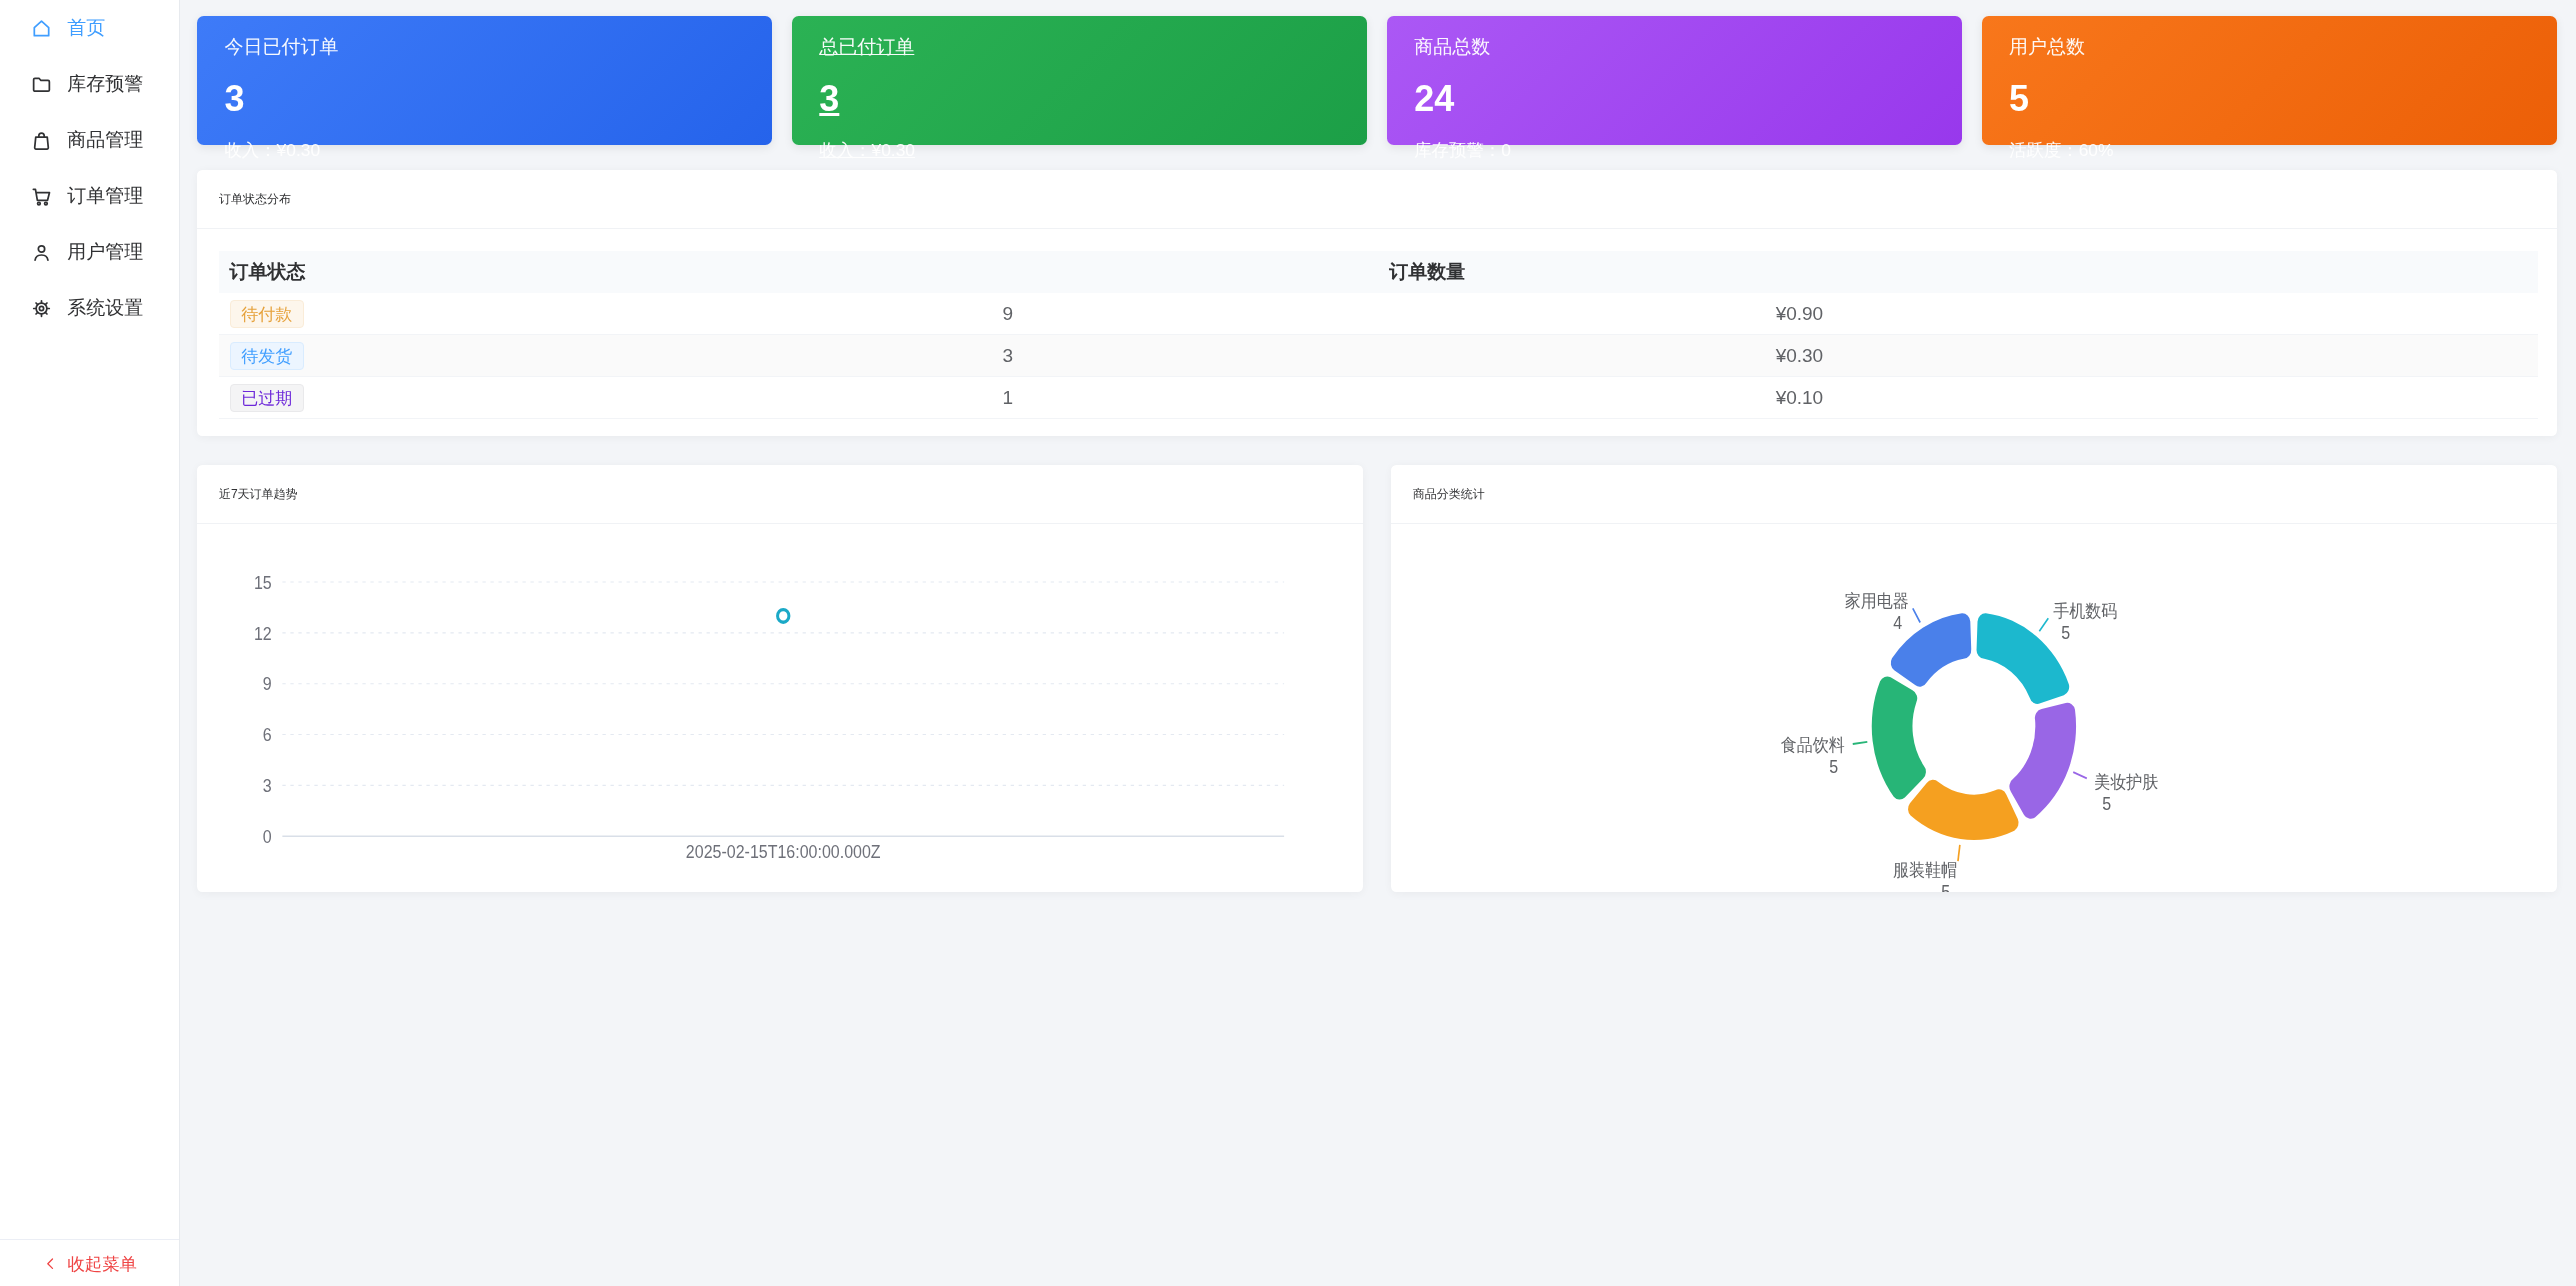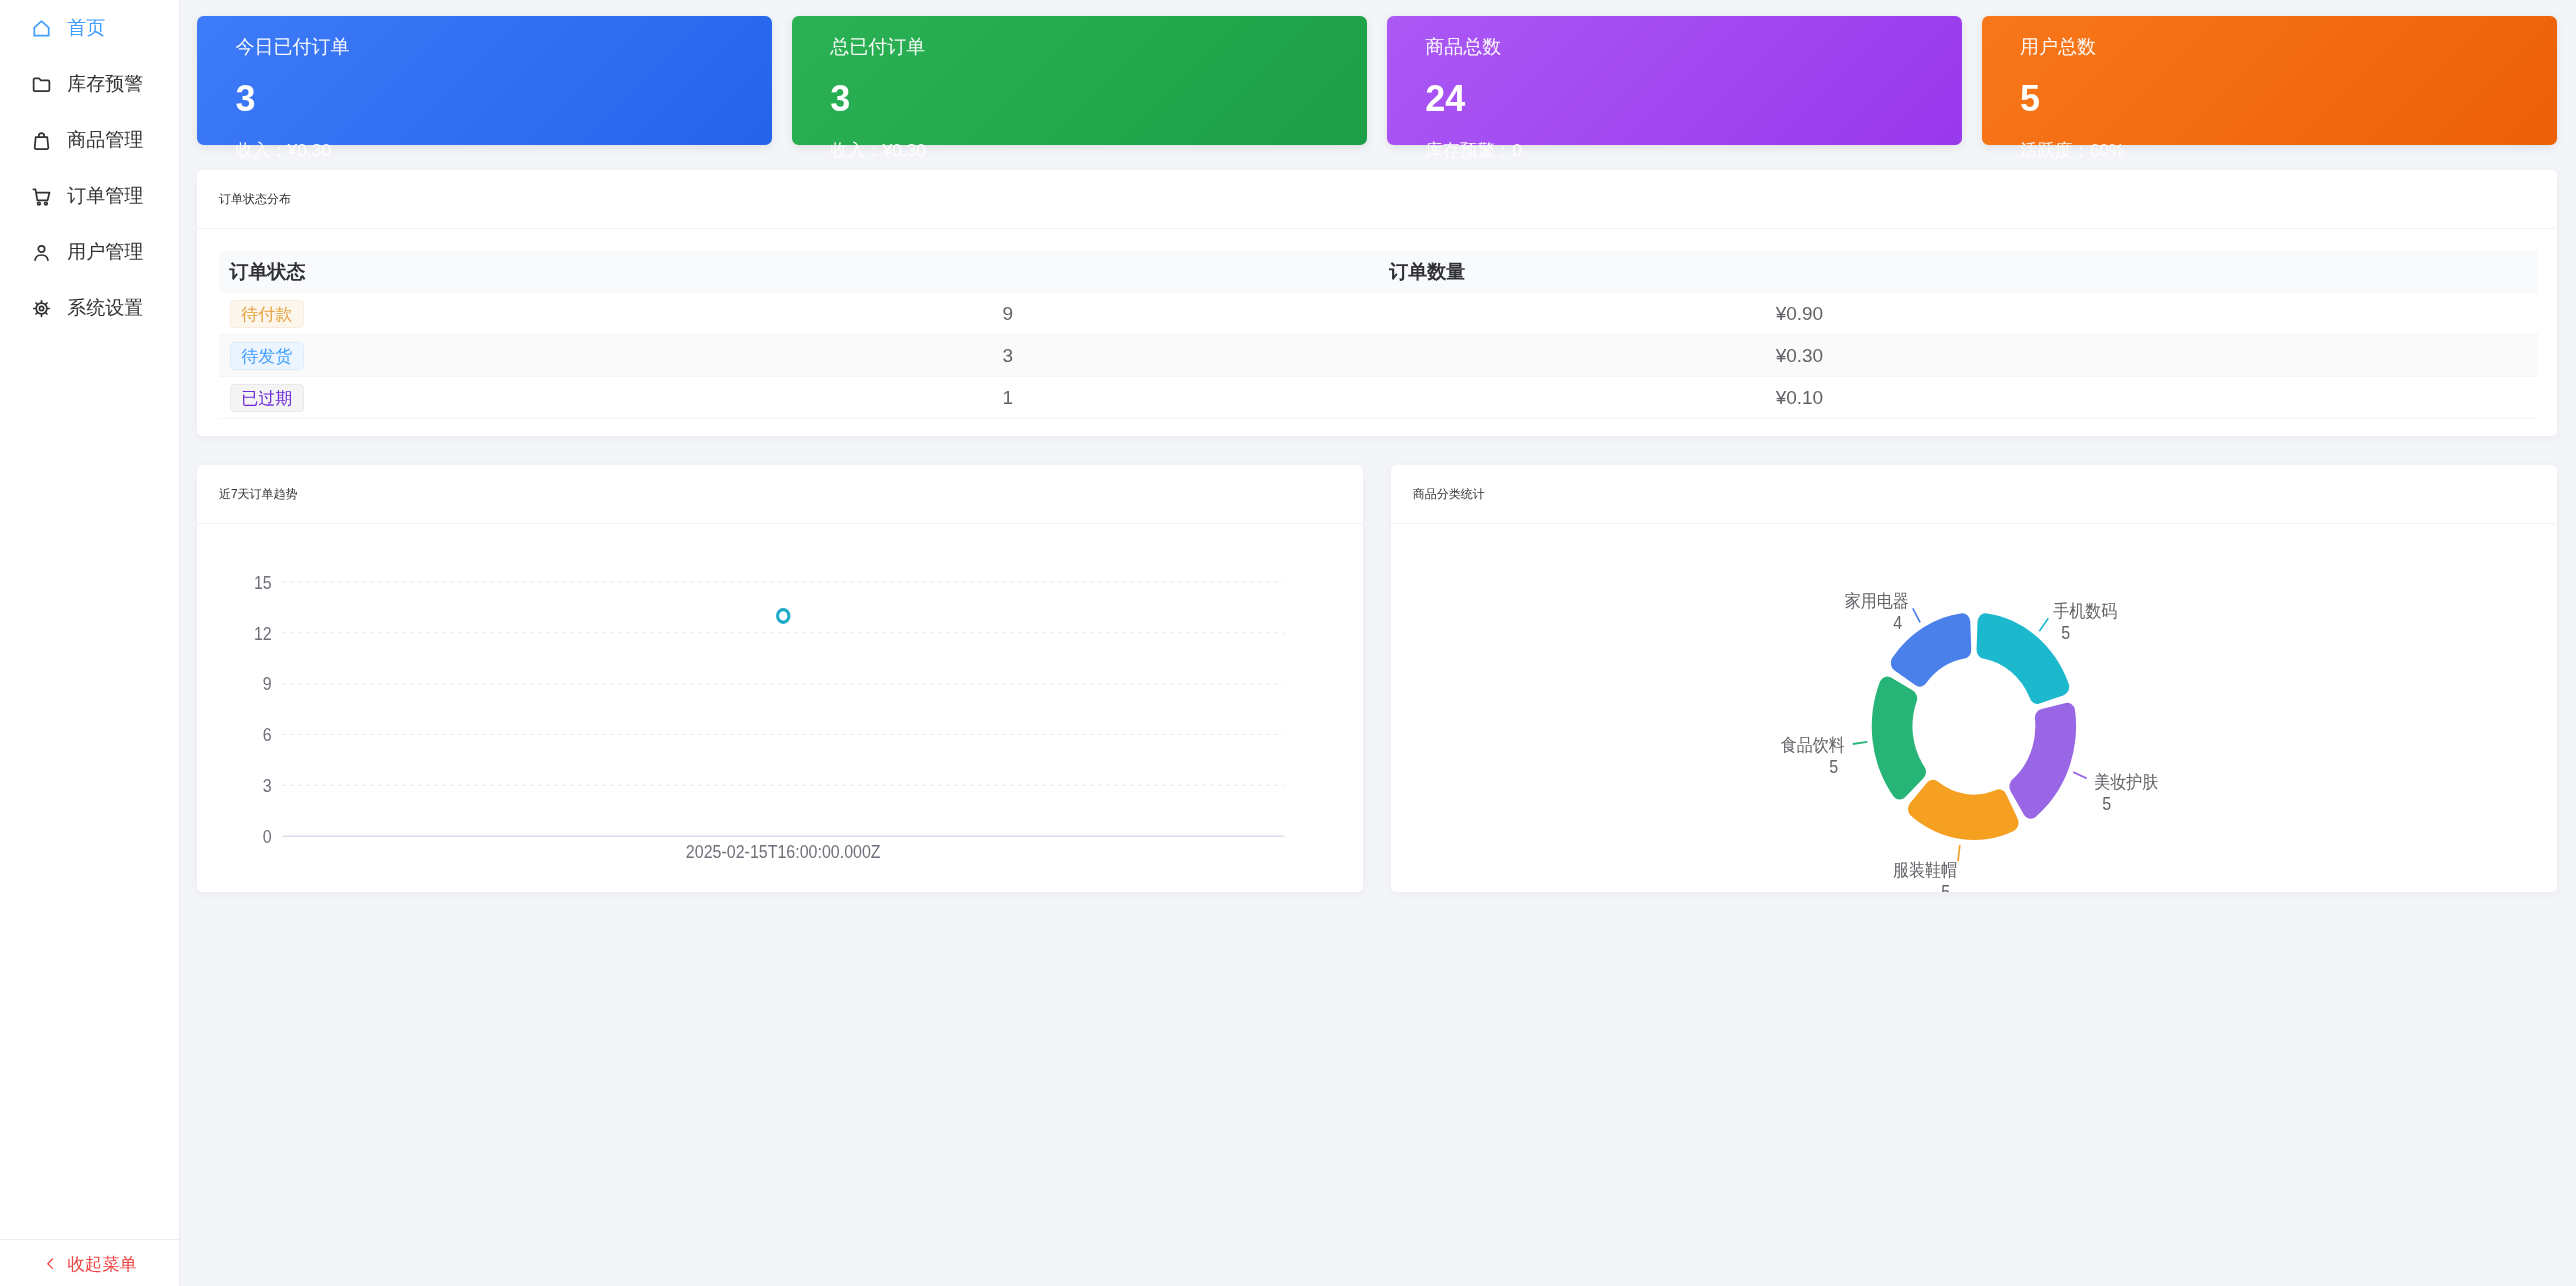--- a/index.html
+++ b/index.html
@@ -16,21 +16,21 @@
   .menu-item.active{color:#409EFF;}
   .collapse-btn{height:48px;border:none;border-top:0.7px solid #ebeef5;background:transparent;display:flex;align-items:center;justify-content:center;gap:8px;font-size:17.4px;color:#ef4444;cursor:pointer;font-family:inherit;}
   .collapse-btn .chev{width:17.4px;height:17.4px;display:inline-flex;}
   .collapse-btn .chev svg{width:17.4px;height:17.4px;}
 
   
   .main{flex:1;padding:16px 19px 0 17.4px;overflow:hidden;}
 
   
   .cards{display:flex;gap:20px;}
-  .card{flex:1;height:129px;border-radius:6.7px;padding:18px 38px;color:#ffffff;display:flex;flex-direction:column;justify-content:space-between;box-shadow:0 2.7px 9.4px rgba(0,0,0,0.08);gap:21px;}
+  .card{flex:1;height:129px;border-radius:6.7px;padding:18px 27px;color:#ffffff;display:flex;flex-direction:column;justify-content:space-between;box-shadow:0 2.7px 9.4px rgba(0,0,0,0.08);gap:21px;}
   .card-title{font-size:19px;opacity:.96;}
   .card-value{font-size:36px;font-weight:700;line-height:1;}
   .card-footer{font-size:17.4px;opacity:.96;}
 
   
   .panel{background:#ffffff;border-radius:5.4px;box-shadow:0 1.3px 8px rgba(0,0,0,0.045);}
   .panel-header{height:59px;display:flex;align-items:center;padding:0 21.5px;border-bottom:0.7px solid #f0f2f5;font-size:12px;color:#303133;font-weight:500;}
   .panel-orders{margin-top:25px;height:266px;}
   .panel-orders .panel-body{padding:22px 19px 0 21.5px;}
 
@@ -124,21 +124,21 @@
   </aside>
 
   <main class="main">
 
     <section class="cards">
       <div class="card" style="background: linear-gradient(135deg, rgb(62, 123, 248), rgb(37, 99, 235));">
         <div class="card-title">今日已付订单</div>
         <div class="card-value">3</div>
         <div class="card-footer">收入：¥0.30</div>
       </div>
-      <div class="card" style="background: linear-gradient(135deg, rgb(43, 178, 84), rgb(28, 159, 71));">
+      <div class="card" style="background: linear-gradient(135deg, rgb(43, 178, 84), rgb(28, 159, 71)); text-decoration: underline;">
         <div class="card-title">总已付订单</div>
         <div class="card-value">3</div>
         <div class="card-footer">收入：¥0.30</div>
       </div>
       <div class="card" style="background: linear-gradient(135deg, rgb(171, 88, 245), rgb(152, 56, 236));">
         <div class="card-title">商品总数</div>
         <div class="card-value">24</div>
         <div class="card-footer">库存预警：0</div>
       </div>
       <div class="card" style="background: linear-gradient(135deg, rgb(248, 119, 27), rgb(236, 95, 7));">

